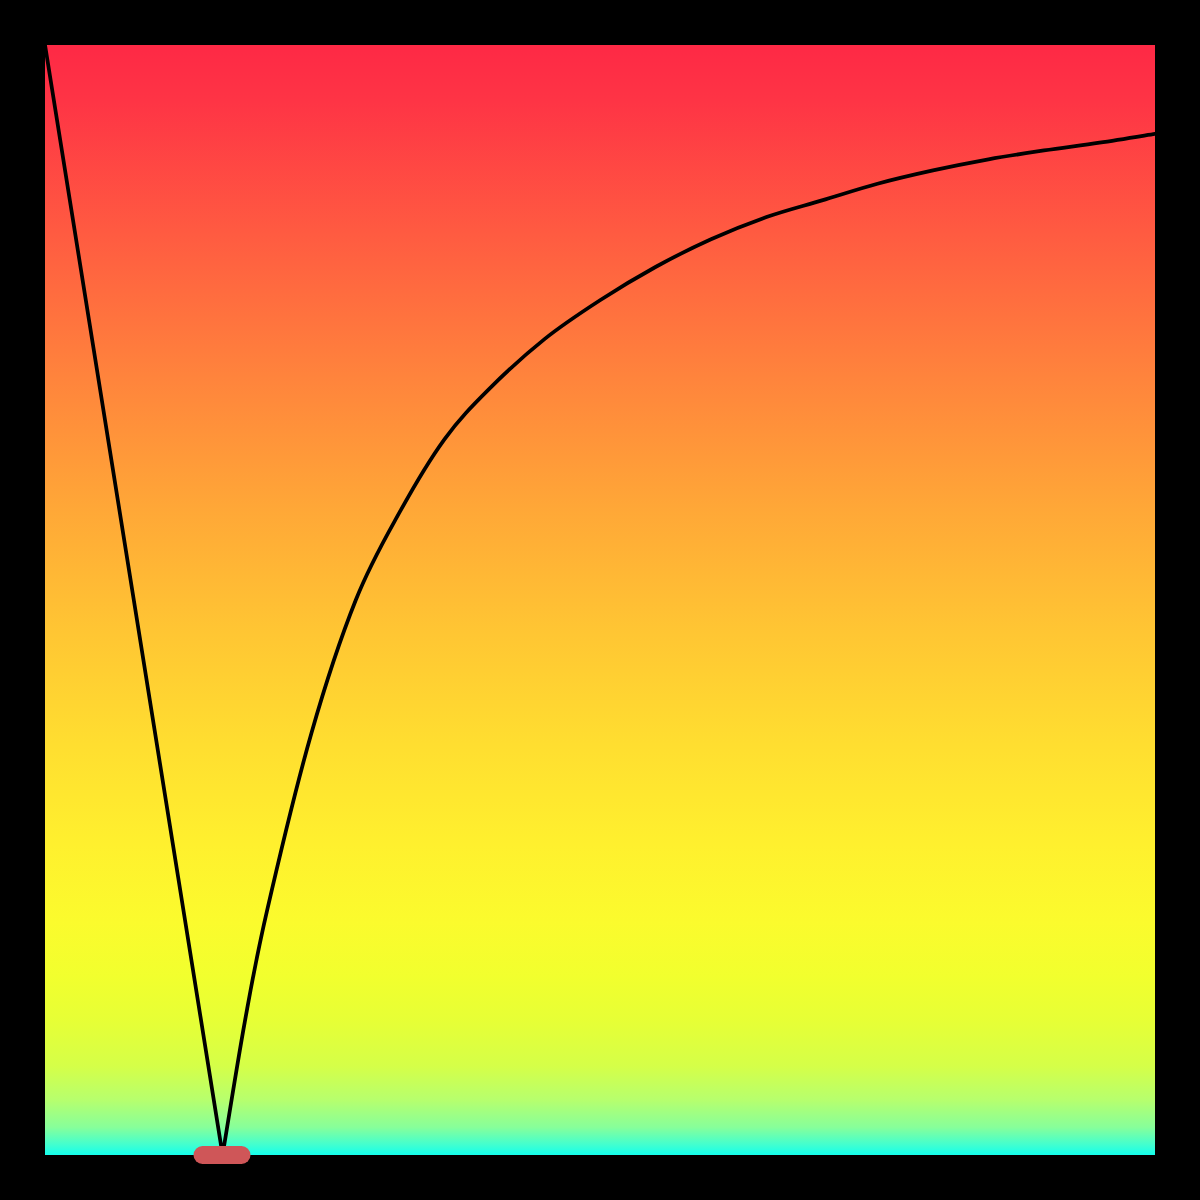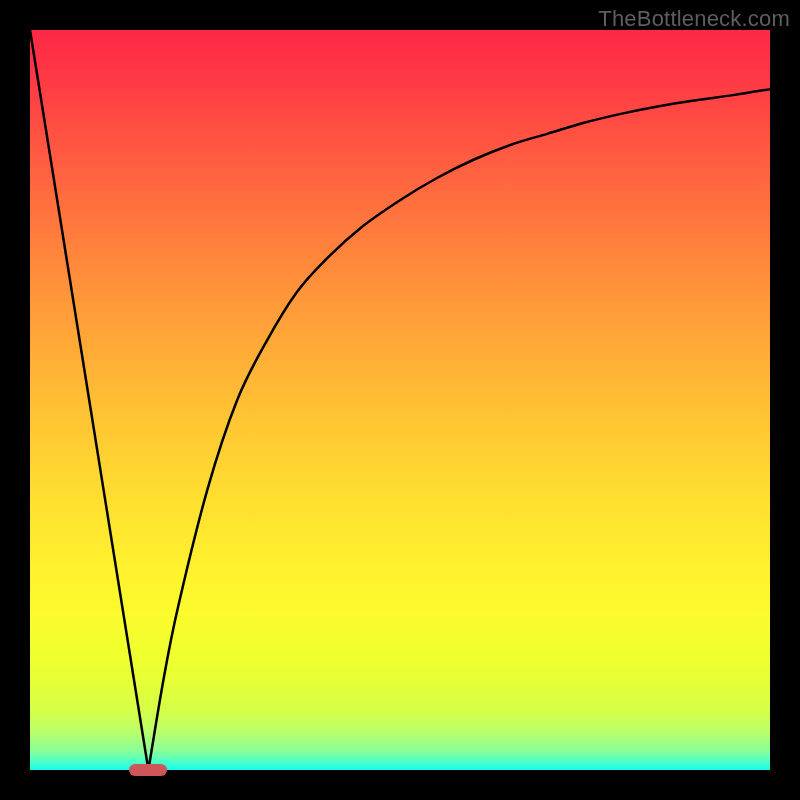--- a/index.html
+++ b/index.html
@@ -69,21 +69,20 @@
     background: #cf5658;
     bottom: 0px;
     transform: translate(-50%, 50%);
   }
 </style>
 </head>
 <body>
 
 <div class="frame">
 
-  <div class="watermark">TheBottleneck.com</div>
 
   <div class="plot">
 
     <svg class="curve" viewBox="0 0 740 740" preserveAspectRatio="none">
       <path d="M 0 0 L 29.6 185 L 59.2 370 L 88.8 555 L 103.60000000000001 647.5 L 118.4 740 C 120.86666666666667 725.2 128.26666666666665 678.3333333333334 133.2 651.2 C 138.13333333333333 624.0666666666667 140.6 609.2666666666668 148 577.2 C 155.4 545.1333333333333 167.73333333333332 493.33333333333337 177.6 458.8 C 187.46666666666667 424.26666666666665 197.33333333333334 394.6666666666667 207.20000000000002 370 C 217.0666666666667 345.3333333333333 226.93333333333334 328.68333333333334 236.8 310.8 C 246.66666666666669 292.9166666666667 256.5333333333333 276.26666666666665 266.4 262.7 C 276.26666666666665 249.13333333333333 284.9 240.50000000000003 296 229.40000000000003 C 307.1 218.30000000000004 320.6666666666667 205.9666666666667 333 196.10000000000002 C 345.3333333333333 186.23333333333335 357.66666666666663 178.2166666666666 370 170.19999999999993 C 382.33333333333337 162.18333333333325 394.66666666666674 154.78333333333333 407.00000000000006 148 C 419.33333333333337 141.21666666666667 431.6666666666667 135.04999999999998 444 129.5 C 456.3333333333333 123.95 468.6666666666667 119.01666666666671 481 114.70000000000005 C 493.3333333333333 110.38333333333338 505.6666666666667 107.30000000000003 518 103.60000000000002 C 530.3333333333334 99.90000000000002 542.6666666666666 95.83 555 92.5 C 567.3333333333334 89.17 579.6666666666666 86.33333333333333 592 83.62 C 604.3333333333334 80.90666666666668 616.6666666666666 78.44000000000004 629 76.22000000000003 C 641.3333333333334 74.00000000000001 653.6666666666666 72.14999999999996 666 70.29999999999995 C 678.3333333333334 68.44999999999995 690.6666666666666 66.97000000000001 703 65.12 C 715.3333333333334 63.27 733.8333333333334 60.18666666666661 740 59.19999999999993" fill="none" stroke="#000000" stroke-width="2.5" stroke-linejoin="round" stroke-linecap="round"></path>
     </svg>
 
     <div class="minimum-marker" style="left: 118.4px; background: rgb(207, 86, 88);"></div>
 
   </div>

